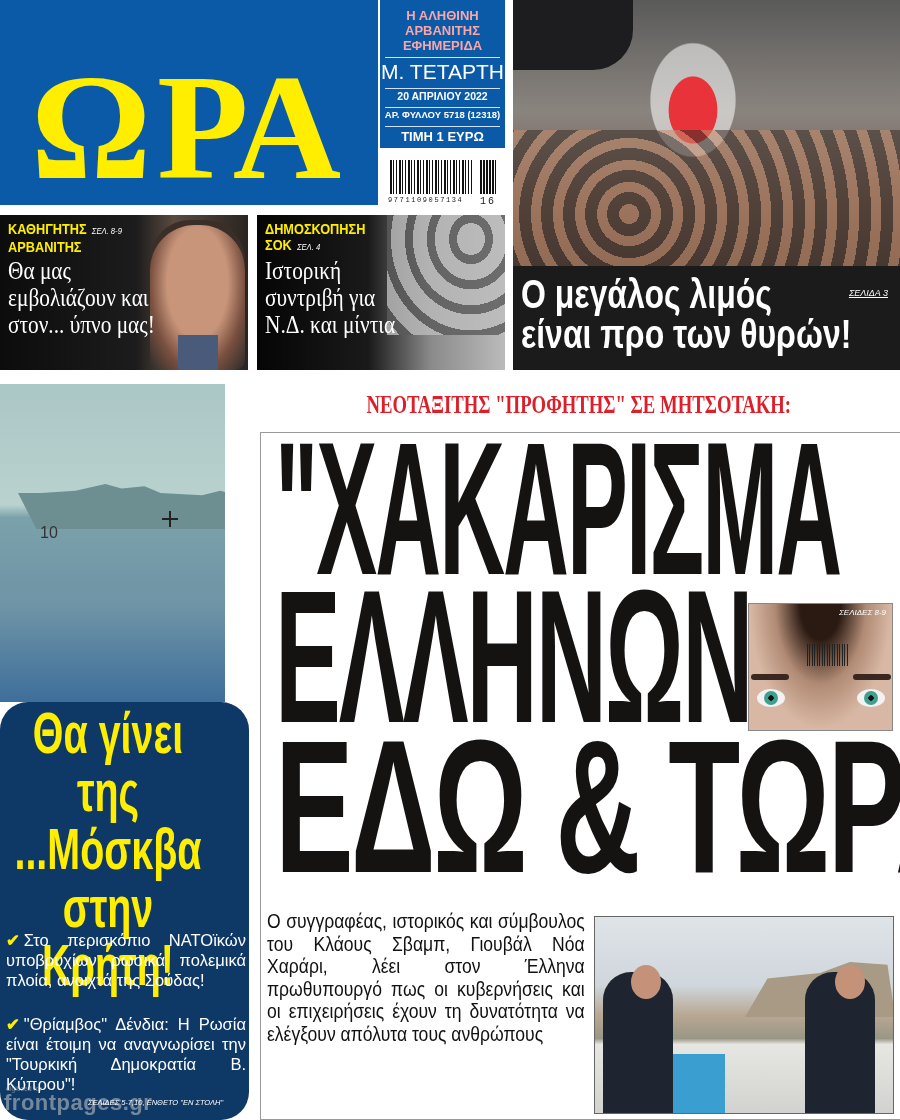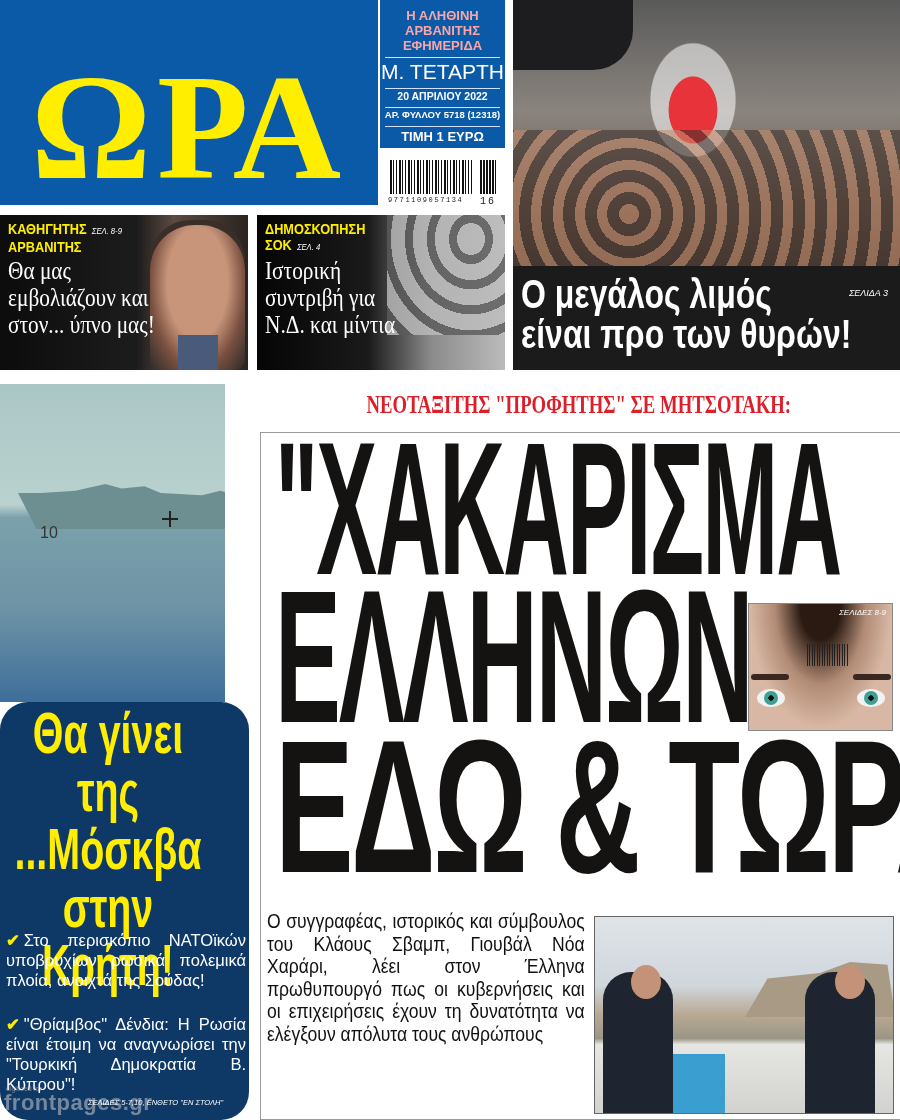--- a/index.html
+++ b/index.html
@@ -36,21 +36,21 @@
     background:
       radial-gradient(ellipse 40px 55px at 180px 110px, #e8333a 0 60%, transparent 62%),
       radial-gradient(ellipse 60px 80px at 180px 100px, rgba(255,255,255,0.55) 0 70%, transparent 72%),
       linear-gradient(180deg, #5a5a5a 0%, #8a847e 30%, #6e5a4e 55%, #2d2420 100%); }
   .crowd::before { content: ""; position: absolute; left: 0; top: 0; width: 120px; height: 70px; background: #1d1d1f; border-radius: 0 0 40px 0; }
   .crowd::after { content: ""; position: absolute; left: 0; top: 130px; width: 387px; height: 140px;
     background: repeating-radial-gradient(circle at 30% 60%, #c48a6a 0 10px, #3a2d28 10px 22px); opacity: 0.55; }
   .crowd-caption { position: absolute; left: 0; top: 266px; width: 387px; height: 104px; background: #1b1b1b; z-index: 2; padding-left: 23px; }
   .crowd-title { position: absolute; left: 8px; top: 8px; color: #fff; font-weight: bold; font-size: 40px; line-height: 40px;
     transform: scaleX(0.8); transform-origin: left top; width: 460px; }
-  .crowd-page { position: absolute; right: 12px; top: 22px; color: #fff; font-size: 9px; font-style: italic; }
+  .crowd-page { position: absolute; right: 12px; top: 22px; color: #fff; font-size: 9px; font-style: italic; text-decoration: underline; }
 
   
   .teaser { top: 215px; width: 248px; height: 155px; background: #111; overflow: hidden; }
   .teaser1 { left: 0; background: linear-gradient(90deg, #0c0c0c 0%, #1c1c1c 55%, #5a4a40 70%, #2a2420 100%); }
   .teaser2 { left: 257px; background: linear-gradient(90deg, #050505 0%, #1a1a1a 45%, #8a8a8a 70%, #bbbbbb 100%); }
   .face { position: absolute; left: 150px; top: 10px; width: 95px; height: 145px; border-radius: 45px 45px 10px 10px;
     background: radial-gradient(ellipse at 50% 40%, #c8957a 0 45%, #7a5040 70%, #2a2a2a 100%); }
   .face-hair { position: absolute; left: 150px; top: 5px; width: 95px; height: 40px; border-radius: 45px 45px 0 0; background: #3a2e28; }
   .tie { position: absolute; left: 178px; top: 120px; width: 40px; height: 35px; background: #4a5a7a; }
   .teaser-kicker { position: absolute; left: 8px; top: 6px; color: #ffee00; font-weight: bold; font-size: 15px; line-height: 16px; transform: scaleX(0.85); transform-origin: left top; }

